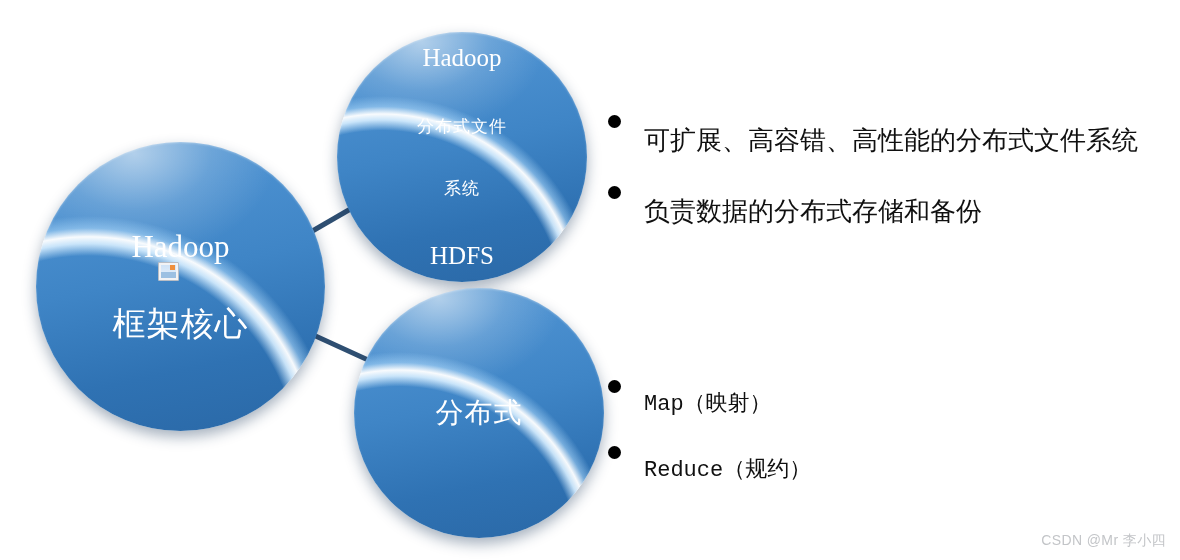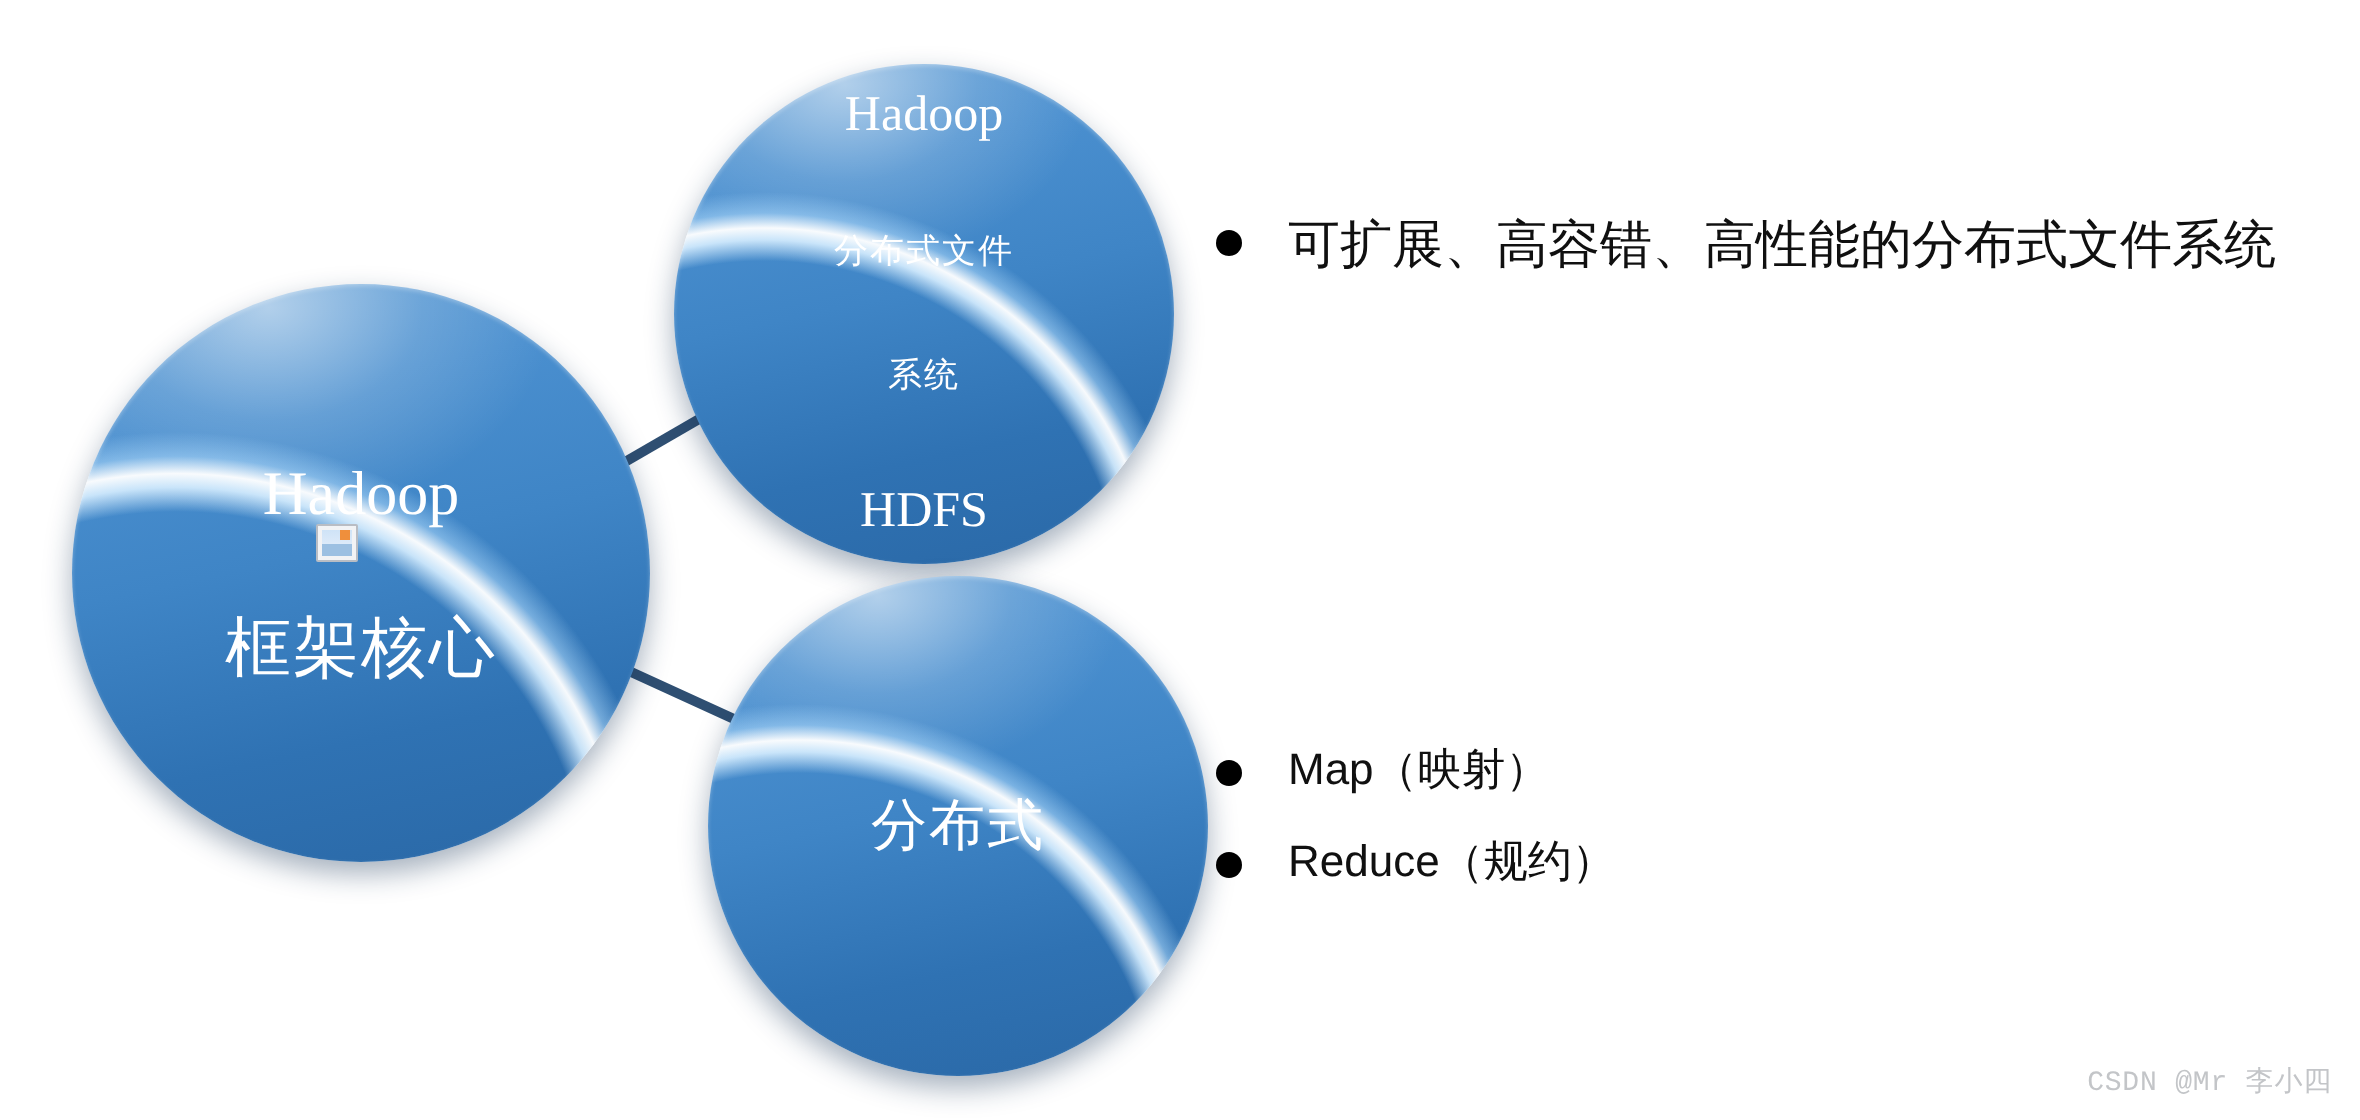--- a/index.html
+++ b/index.html
@@ -161,34 +161,35 @@
     background: #000000;
     flex: 0 0 auto;
     margin-top: 9px;
   }
   .bullet-text {
     margin-left: 23px;
     font-size: 26px;
     line-height: 1.28;
     color: #101010;
     white-space: nowrap;
-    font-family: Liberation Sans, sans-serif;
+    font-family: Liberation Mono, monospace;
+    margin-top: 20px;
   }
   #bullets-hdfs { left: 608px; top: 106px; }
   #bullets-mapreduce { left: 608px; top: 371px; }
   #bullets-mapreduce .bullet-text { font-size: 22px; }
 
   
   #watermark {
     position: absolute;
     right: 14px;
     bottom: 10px;
     font-size: 14px;
     color: #c3c5c8;
-    font-family: Liberation Mono, monospace;
+    font-family: Liberation Sans, sans-serif;
     letter-spacing: 0.4px;
     white-space: nowrap;
   }
 </style>
 </head>
 <body>
 
 <div id="canvas">
 
   <svg class="connector-layer" viewBox="0 0 1180 560" width="1180" height="560">
@@ -216,20 +217,24 @@
 
   <div class="node-circle" id="circle-mapreduce">
     <span class="node-line line-cjk">分布式</span>
   </div>
 
   <div class="bullet-group" id="bullets-hdfs">
     <div class="bullet-row">
       <span class="bullet-marker"></span>
       <span class="bullet-text">可扩展、高容错、高性能的分布式文件系统</span>
     </div>
+    <div class="bullet-row">
+      <span class="bullet-marker"></span>
+      <span class="bullet-text">负责数据的分布式存储和备份</span>
+    </div>
   </div>
 
   <div class="bullet-group" id="bullets-mapreduce">
     <div class="bullet-row">
       <span class="bullet-marker"></span>
       <span class="bullet-text">Map（映射）</span>
     </div>
     <div class="bullet-row">
       <span class="bullet-marker"></span>
       <span class="bullet-text">Reduce（规约）</span>

